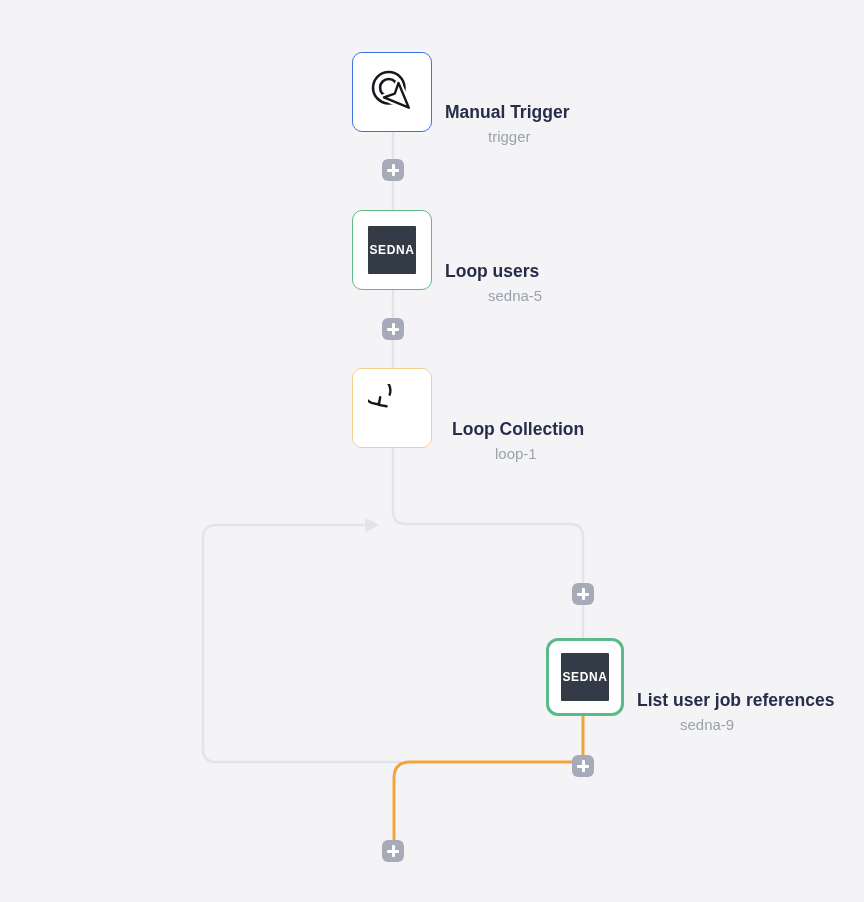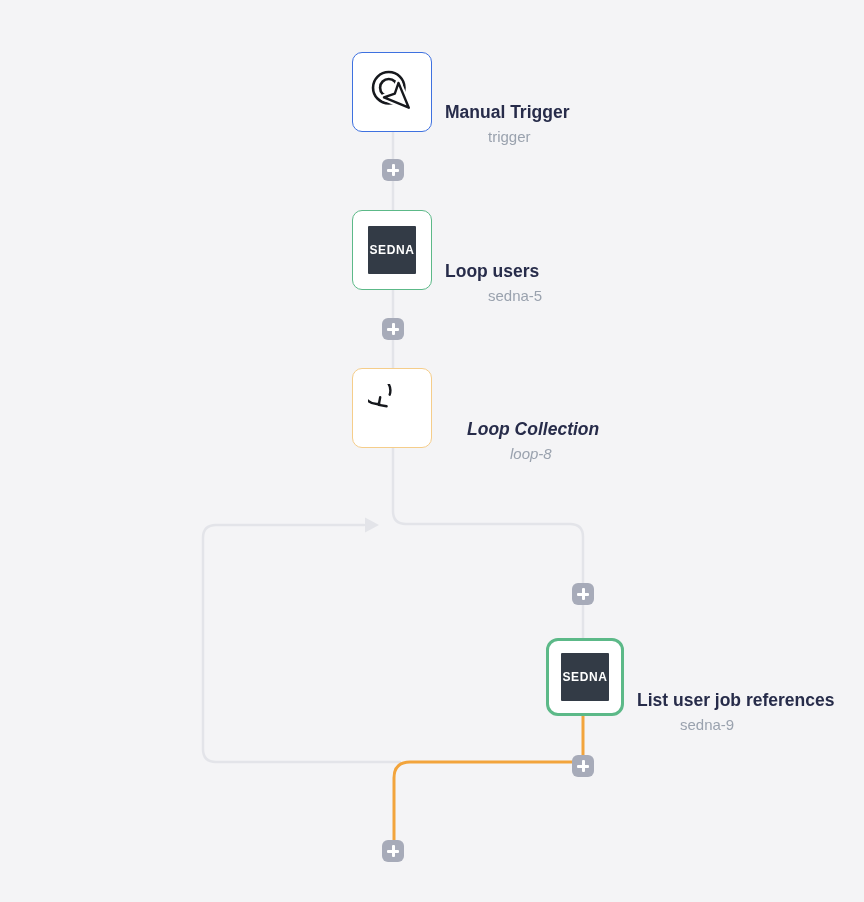--- a/index.html
+++ b/index.html
@@ -80,23 +80,23 @@
   <button class="plus-btn" style="left:382px;top:318px;">
     <span class="plus-glyph"></span>
   </button>
 
   <div class="node-card node--loop" style="left:352px;top:368px;">
     <svg class="node-icon" width="48" height="48" viewBox="0 0 48 48">
       <path d="M21.7 10.7 A13.5 13.5 0 1 0 11.16 19.83" fill="none" stroke="#16181d" stroke-width="2.4" stroke-linecap="round"></path>
       <polyline points="12.2,13.2 10.7,20.9 18.6,22.2" fill="none" stroke="#16181d" stroke-width="2.4" stroke-linecap="round" stroke-linejoin="round"></polyline>
     </svg>
   </div>
-  <div class="node-label" style="left:467px;top:380px;font-style:italic;">
+  <div class="node-label" style="left:452px;top:380px;">
     <span class="node-title">Loop Collection</span>
-    <span class="node-subtitle">loop-8</span>
+    <span class="node-subtitle">loop-1</span>
   </div>
 
   <button class="plus-btn" style="left:572px;top:583px;">
     <span class="plus-glyph"></span>
   </button>
 
   <div class="node-card node--sedna node--selected" style="left:546px;top:638px;">
     <span class="logo-square">
       <span class="logo-text">SEDNA</span>
     </span>

